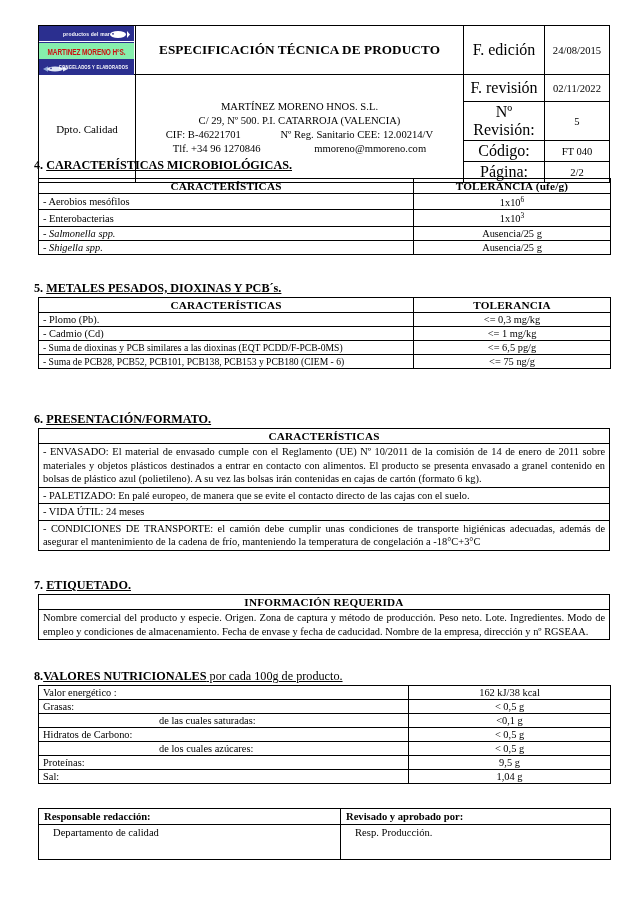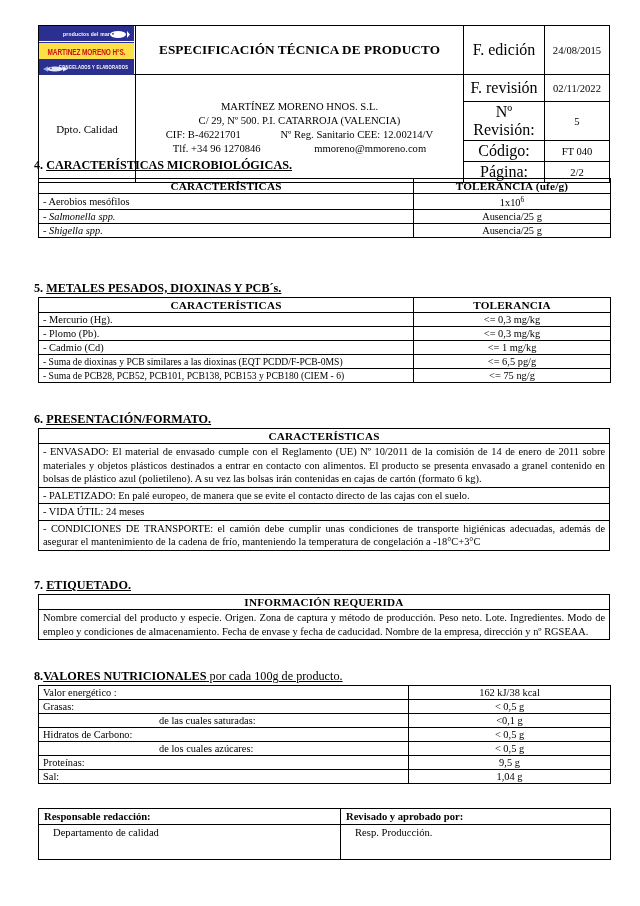--- a/index.html
+++ b/index.html
@@ -61,21 +61,21 @@
   .logo-txt-top {
     color: #ffffff;
     font-size: 5px;
     font-family: "Liberation Sans", sans-serif;
     font-weight: bold;
     letter-spacing: .2px;
     white-space: nowrap;
     transform: scaleY(1.15);
   }
   .logo-mid {
-    background: #fde047;
+    background: #86efac;
     height: 16px;
     display: flex;
     align-items: center;
     justify-content: center;
     border-top: 1px solid #2b2f8f;
     border-bottom: 1px solid #2b2f8f;
   }
   .logo-txt-mid {
     color: #cc1111;
     font-size: 6.5px;
@@ -283,20 +283,24 @@
     <tbody>
         <tr>
       <th>CARACTERÍSTICAS</th>
       <th>TOLERANCIA (ufe/g)</th>
     </tr>
     <tr>
       <td class="l">- Aerobios mesófilos</td>
       <td class="c"><span>1x10</span><span class="sup">6</span></td>
     </tr>
     <tr>
+      <td class="l">- Enterobacterias</td>
+      <td class="c"><span>1x10</span><span class="sup">3</span></td>
+    </tr>
+    <tr>
       <td class="l it">- Salmonella spp.</td>
       <td class="c">Ausencia/25 g</td>
     </tr>
     <tr>
       <td class="l it">- Shigella spp.</td>
       <td class="c">Ausencia/25 g</td>
     </tr>
   </tbody>
     </table>
 
@@ -306,24 +310,20 @@
     <colgroup>
         <col style="width:375px">
         <col style="width:197px">
       </colgroup>
     <tbody>
         <tr>
       <th>CARACTERÍSTICAS</th>
       <th>TOLERANCIA</th>
     </tr>
     <tr>
-      <td class="l">- Mercurio (Hg).</td>
-      <td class="c">&lt;= 0,3 mg/kg</td>
-    </tr>
-    <tr>
       <td class="l">- Plomo (Pb).</td>
       <td class="c">&lt;= 0,3 mg/kg</td>
     </tr>
     <tr>
       <td class="l">- Cadmio (Cd)</td>
       <td class="c">&lt;= 1 mg/kg</td>
     </tr>
     <tr>
       <td class="l" style="font-size:9.6px">- Suma de dioxinas y PCB similares a las dioxinas (EQT PCDD/F-PCB-0MS)</td>
       <td class="c">&lt;= 6,5 pg/g</td>

